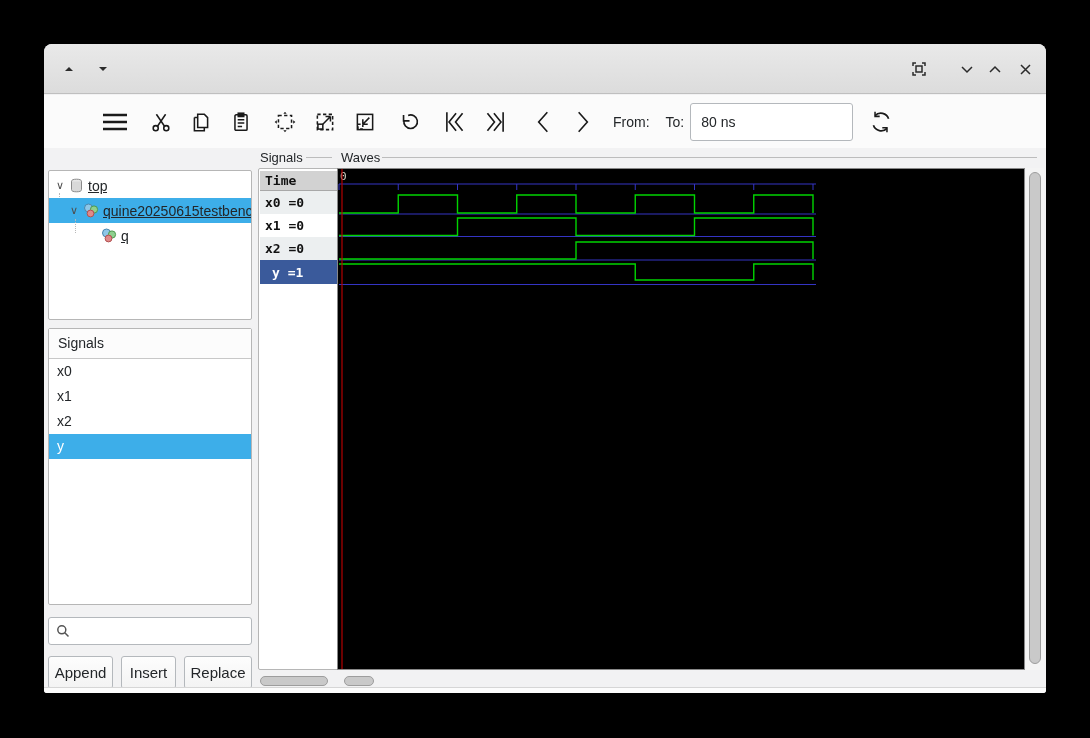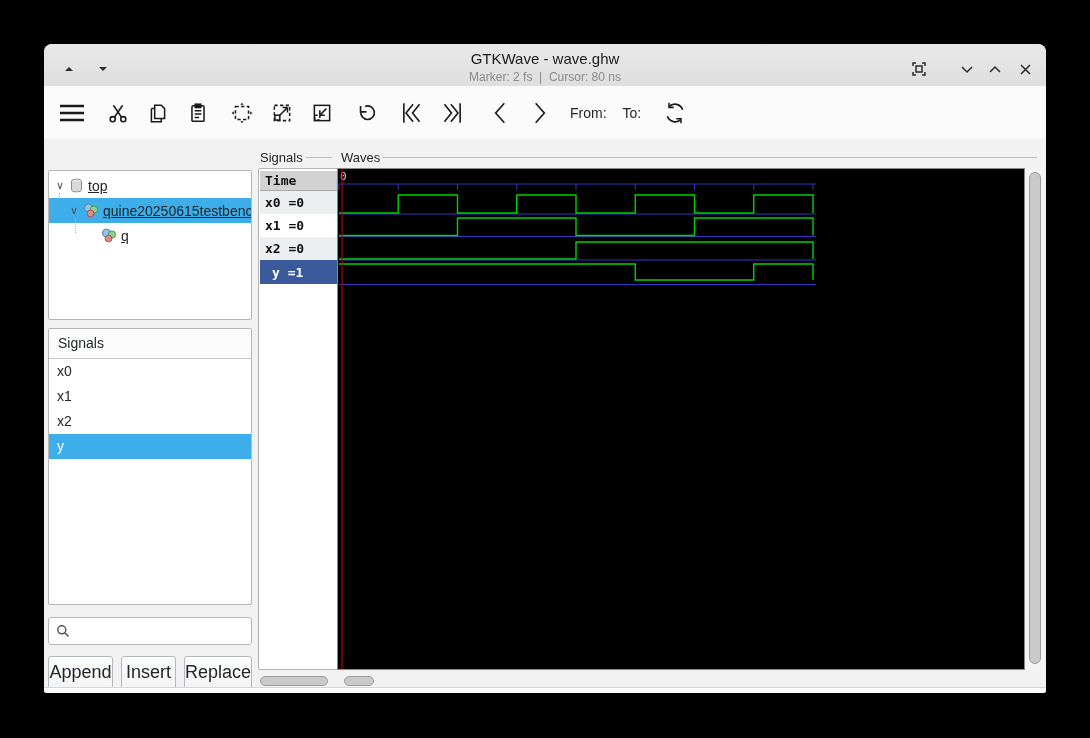--- a/index.html
+++ b/index.html
@@ -12,22 +12,22 @@
   .titlebar { position:absolute; left:0; top:0; width:100%; height:50px;
               background:linear-gradient(#e9e9e9,#dcdcdc); border-bottom:1px solid #bfbfbf; }
   .tb-center { position:absolute; left:0; right:0; top:6px; text-align:center; pointer-events:none; }
   .tb-title { font-size:15px; color:#1a1a1a; }
   .tb-sub { font-size:12px; color:#8a8a8a; margin-top:3px; }
   .tb-btn { position:absolute; top:12px; width:26px; height:26px; display:flex; align-items:center;
             justify-content:center; color:#2b2b2b; font-size:11px; cursor:default; }
   .tb-btn svg { display:block; }
 
   
-  .toolbar { position:absolute; left:0; top:42px; width:100%; height:53px; background:#fbfbfb;
-             display:flex; align-items:center; }
+  .toolbar { position:absolute; left:0; top:51px; width:100%; height:53px; background:#fbfbfb;
+             display:flex; align-items:center;padding-left:43px; }
   .tool-btn { width:40px; height:40px; display:flex; align-items:center; justify-content:center; flex:0 0 auto; }
   .tool-btn svg { display:block; }
   .tool-label { font-size:14px; color:#232629; margin:0 6px 0 10px; flex:0 0 auto; }
   .tool-input { height:38px; background:#fff; border:1px solid #b4b8bc; border-radius:3px;
                 font-size:14px; color:#232629; padding:0 10px; font-family:"Liberation Sans",sans-serif; }
 
   
   .frame-label { position:absolute; font-size:13px; color:#232629; background:transparent; }
   .frame-line { position:absolute; height:1px; background:#bcbcbc; }
 
@@ -43,21 +43,21 @@
   .list-header { height:30px; line-height:29px; padding-left:9px; font-size:14px; color:#232629;
                  background:#fcfcfc; border-bottom:1px solid #c8c8c8; }
   .list-item { height:25px; line-height:25px; padding-left:8px; font-size:14px; color:#232629; }
   .list-item.selected { background:#3daee9; color:#fff; }
 
   .search-box { position:absolute; background:#fff; border:1px solid #b4b8bc; border-radius:3px;
                 display:flex; align-items:center; padding-left:7px; }
   .search-box input { border:none; outline:none; font-size:13px; width:160px; margin-left:6px;
                       font-family:"Liberation Sans",sans-serif; background:transparent; }
   .btn { position:absolute; height:33px; background:linear-gradient(#fdfdfd,#f3f3f3);
-         border:1px solid #b4b8bc; border-radius:3px; font-size:18px; color:#232629;
+         border:1px solid #b4b8bc; border-radius:3px; font-size:15px; color:#232629;
          display:flex; align-items:center; justify-content:center; }
 
   
   .name-row { position:absolute; left:1px; right:1px; font-family:"DejaVu Sans Mono",monospace;
               font-size:13px; font-weight:700; color:#111; display:flex; align-items:center; padding-left:5px; }
   .name-row.time { background:#d2d2d2; border-bottom:1px solid #a8a8a8; }
   .name-row.alt { background:#eceff0; }
   .name-row.sel { background:#3a5a9b; color:#fff; }
 
   
@@ -77,28 +77,20 @@
       <div class="tb-btn" style="left:12px;">
         <svg width="12" height="8" viewBox="0 0 12 8">
             <path d="M2 6 L6 2 L10 6 Z" fill="#2b2b2b"></path>
           </svg>
       </div>
       <div class="tb-btn" style="left:46px;">
         <svg width="12" height="8" viewBox="0 0 12 8">
             <path d="M2 2 L10 2 L6 6 Z" fill="#2b2b2b"></path>
           </svg>
       </div>
-      <div class="tb-center">
-        <div class="tb-title">GTKWave - wave.ghw</div>
-        <div class="tb-sub">
-          <span>Marker: 2 fs</span>
-          &nbsp;<span>|</span>&nbsp;
-          <span>Cursor: 80 ns</span>
-        </div>
-      </div>
       <div class="tb-btn" style="left:862px;">
         <svg width="16" height="16" viewBox="0 0 16 16" fill="none" stroke="#2b2b2b" stroke-width="1.5">
           <path d="M2 5 V2 H5 M11 2 H14 V5 M14 11 V14 H11 M5 14 H2 V11"></path>
             <rect x="5" y="5" width="6" height="6"></rect>
         </svg>
       </div>
       <div class="tb-btn" style="left:910px;">
         <svg width="14" height="9" viewBox="0 0 14 9" fill="none" stroke="#2b2b2b" stroke-width="1.5">
             <path d="M2 2 L7 7 L12 2"></path>
           </svg>
@@ -182,20 +174,21 @@
             <path d="M14 3 L6 12 L14 21"></path>
           </svg>
       </div>
       <div class="tool-btn">
         <svg width="24" height="26" viewBox="0 0 20 24" fill="none" stroke="#1a1a1a" stroke-width="1.5">
             <path d="M6 3 L14 12 L6 21"></path>
           </svg>
       </div>
       <span class="tool-label">From:</span>
       <span class="tool-label">To:</span>
+      <input class="tool-input" style="width: 163px;" value="80 ns">
       <div class="tool-btn" style="margin-left:8px;">
         <svg width="26" height="26" viewBox="0 0 24 24" fill="none" stroke="#1a1a1a" stroke-width="1.6">
           <path d="M19 9 A7.5 7.5 0 0 0 6.5 6.2"></path>
             <path d="M5 15 A7.5 7.5 0 0 0 17.5 17.8"></path>
           <path d="M6.5 2.5 V6.8 H10.8 M17.5 21.5 V17.2 H13.2" stroke-width="1.4"></path>
         </svg>
       </div>
     </div>
 
     <div class="frame-label" style="left:8px; top:106px;margin-top:38px;">

